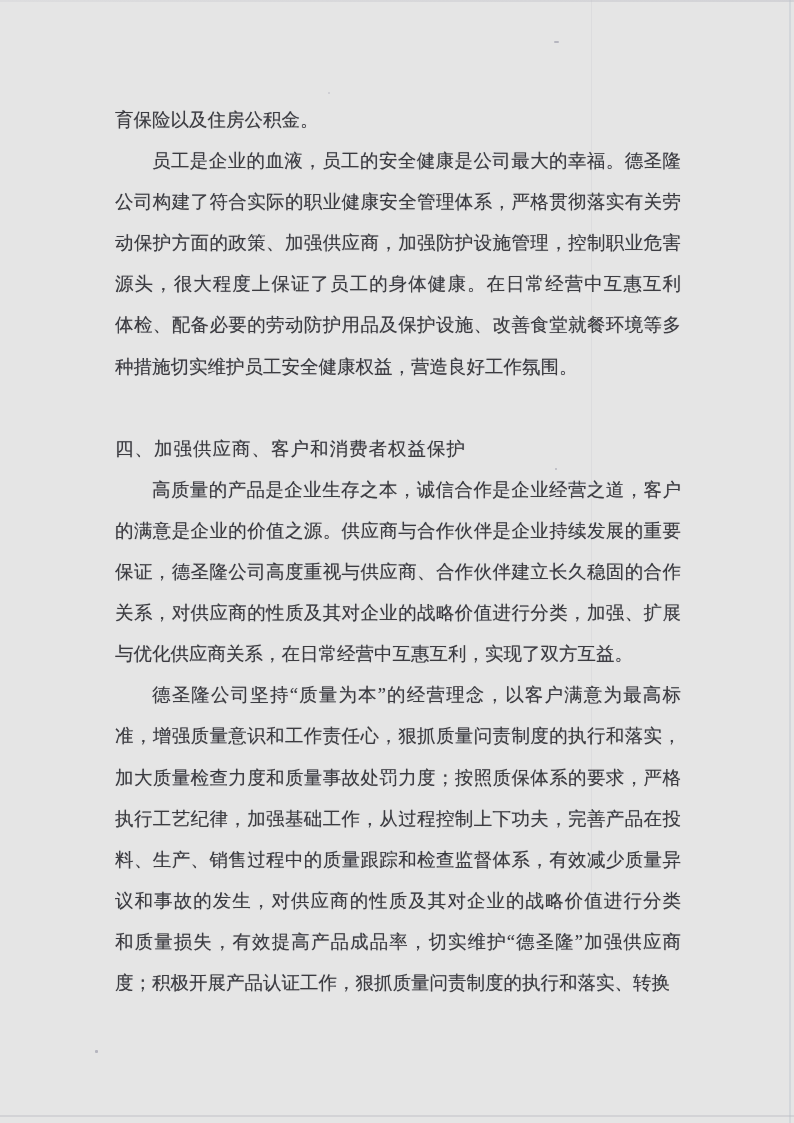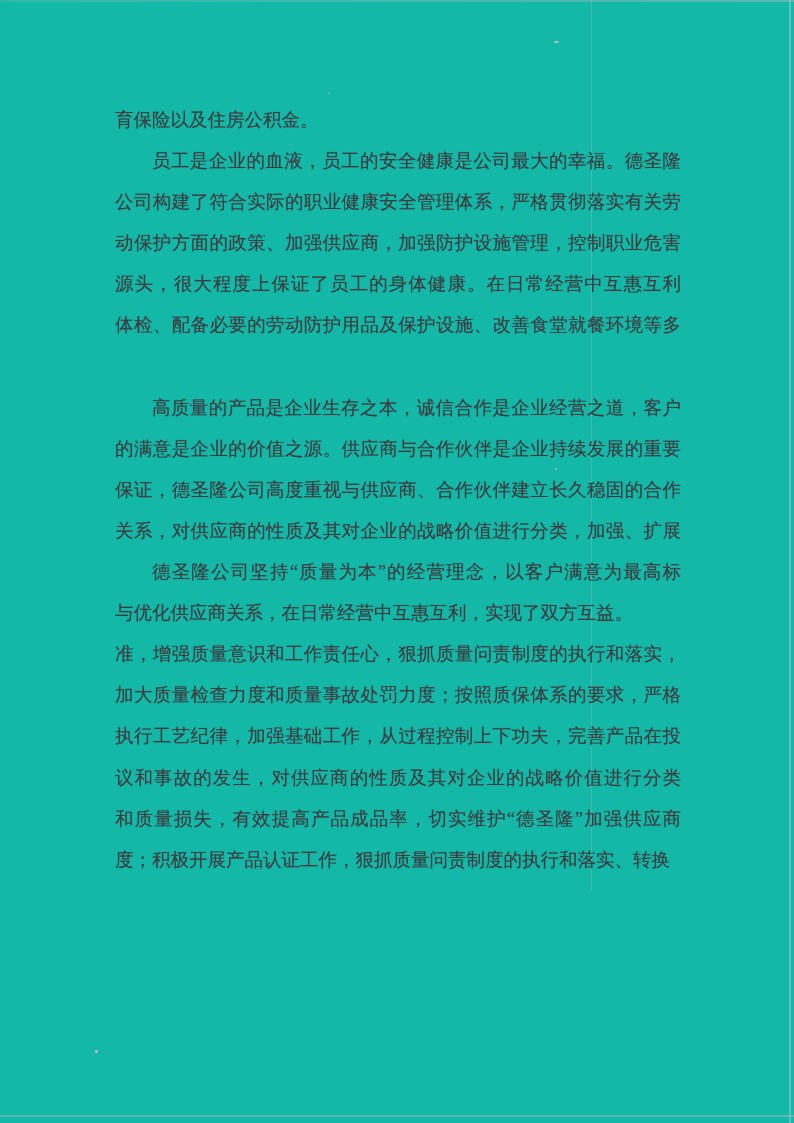--- a/index.html
+++ b/index.html
@@ -1,20 +1,20 @@
 <!DOCTYPE html>
 <html><head>
 <meta charset="utf-8">
 <style>
   html, body { margin: 0; padding: 0; background: #ffffff; }
   .page {
     position: relative;
     width: 794px;
     height: 1123px;
-    background: #14b8a6;
+    background: #e5e5e5;
     overflow: hidden;
     font-family: "Liberation Serif", "DejaVu Serif", serif;
   }
   .text-block {
     position: absolute;
     left: 115px;
     top: 100px;
     width: 566px;
     color: #3c3c41;
     font-size: 18.5px;
@@ -64,27 +64,30 @@
   <div class="artifact speck speck-3"></div>
   <div class="artifact speck speck-4"></div>
 
   <div class="text-block" id="text-block">
       <div class="line last">育保险以及住房公积金。</div>
       <div class="line indent">员工是企业的血液，员工的安全健康是公司最大的幸福。德圣隆</div>
       <div class="line">公司构建了符合实际的职业健康安全管理体系，严格贯彻落实有关劳</div>
       <div class="line">动保护方面的政策、加强供应商，加强防护设施管理，控制职业危害</div>
       <div class="line">源头，很大程度上保证了员工的身体健康。在日常经营中互惠互利</div>
       <div class="line">体检、配备必要的劳动防护用品及保护设施、改善食堂就餐环境等多</div>
+      <div class="line last">种措施切实维护员工安全健康权益，营造良好工作氛围。</div>
       <div class="line spacer"></div>
+      <div class="line heading last">四、加强供应商、客户和消费者权益保护</div>
       <div class="line indent">高质量的产品是企业生存之本，诚信合作是企业经营之道，客户</div>
       <div class="line">的满意是企业的价值之源。供应商与合作伙伴是企业持续发展的重要</div>
       <div class="line">保证，德圣隆公司高度重视与供应商、合作伙伴建立长久稳固的合作</div>
       <div class="line">关系，对供应商的性质及其对企业的战略价值进行分类，加强、扩展</div>
+      <div class="line last">与优化供应商关系，在日常经营中互惠互利，实现了双方互益。</div>
       <div class="line indent">德圣隆公司坚持“质量为本”的经营理念，以客户满意为最高标</div>
-      <div class="line last">与优化供应商关系，在日常经营中互惠互利，实现了双方互益。</div>
       <div class="line">准，增强质量意识和工作责任心，狠抓质量问责制度的执行和落实，</div>
       <div class="line">加大质量检查力度和质量事故处罚力度；按照质保体系的要求，严格</div>
       <div class="line">执行工艺纪律，加强基础工作，从过程控制上下功夫，完善产品在投</div>
+      <div class="line">料、生产、销售过程中的质量跟踪和检查监督体系，有效减少质量异</div>
       <div class="line">议和事故的发生，对供应商的性质及其对企业的战略价值进行分类</div>
       <div class="line">和质量损失，有效提高产品成品率，切实维护“德圣隆”加强供应商</div>
       <div class="line last">度；积极开展产品认证工作，狠抓质量问责制度的执行和落实、转换和</div>
     </div>
 </div>
 
 </body></html>

